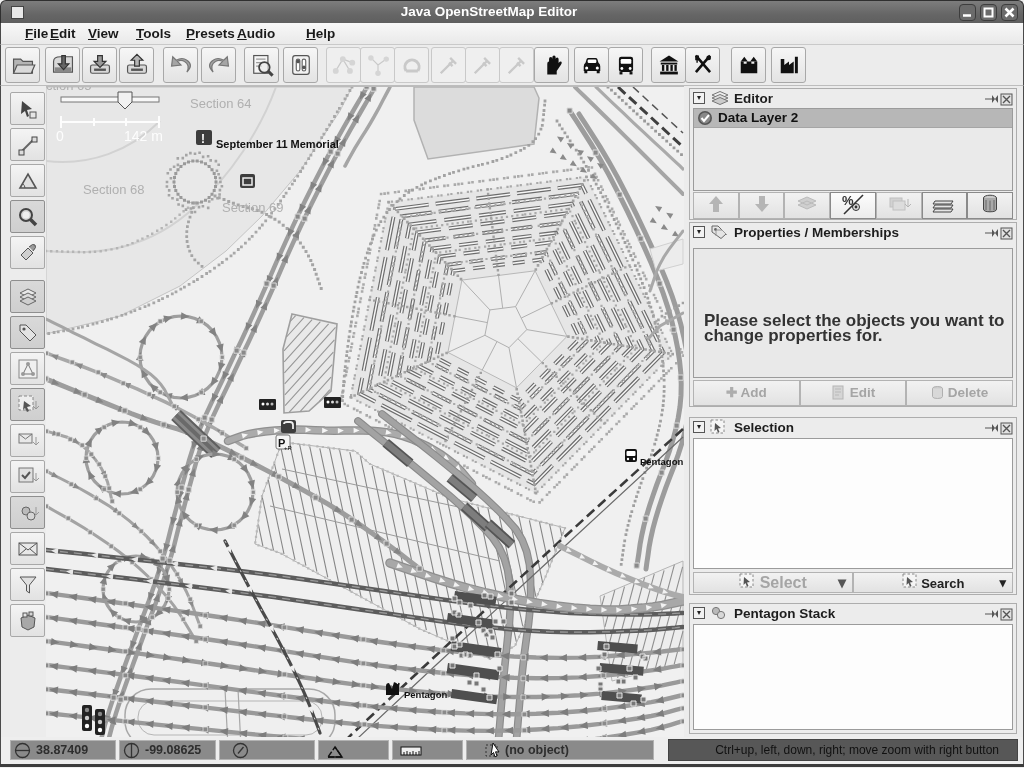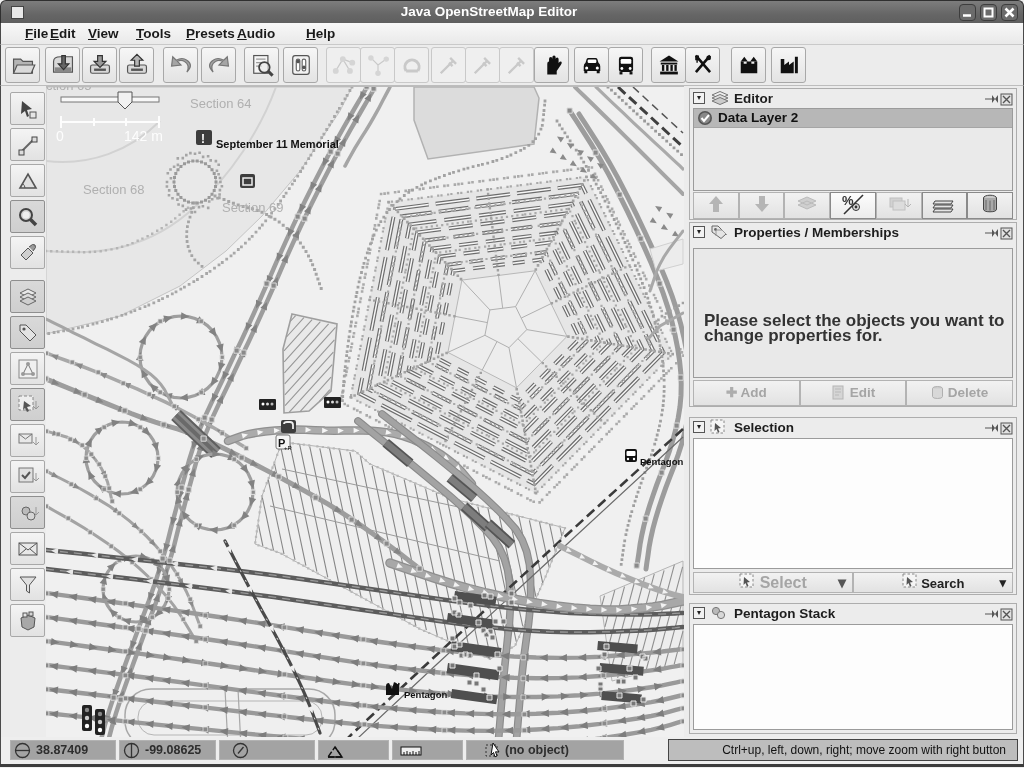--- a/index.html
+++ b/index.html
@@ -32,21 +32,21 @@
 .phead{position:relative;height:18px}
 .phead .col{position:absolute;left:3px;top:3px;width:12px;height:12px;border:1px solid #555;background:#f2f2f2;font-size:8px;line-height:10px;text-align:center;color:#222}
 .phead .ttl{position:absolute;left:44px;top:2px;font-weight:bold;font-size:13.5px;color:#1d1d1d}
 .phead .pins{position:absolute;right:3px;top:3px}
 .pbody{position:absolute;left:3px;right:3px;border:1px solid #9b9b9b;background:#fdfdfd}
 .gbody{background:#e9e9e9}
 .btnrow{position:absolute;left:3px;right:3px;display:flex}
 .pbtn{flex:1;height:100%;border:1px solid #b3b3b3;background:linear-gradient(#f2f2f2,#e2e2e2);color:#a5a5a5;font-weight:bold;font-size:13.5px;text-align:center;position:relative}
 
 #sbar{left:0;top:737px;width:1024px;height:28px;background:#eeeeee;border-left:1px solid #4a4a4a;border-right:1px solid #4a4a4a}
-.sf{position:absolute;top:3px;height:20px;background:#a3a3a3;border:1px solid #b2b2b2;font-size:12.5px;font-weight:bold;color:#2e2e2e}
+.sf{position:absolute;top:3px;height:20px;background:#0ea5e9;border:1px solid #b2b2b2;font-size:12.5px;font-weight:bold;color:#2e2e2e}
 #winbot{left:0;top:764px;width:1024px;height:3px;background:#3c3c3c}
 </style></head>
 <body>
 <div id="title" class="abs">
     <div class="ico"></div>
     <div class="txt">Java OpenStreetMap Editor</div>
 <div class="wbtn" style="left:958px"><svg width="15" height="15" viewBox="0 0 15 15">
         <path d="M3,10.5 h8" stroke="#fff" stroke-width="2.5"></path>
       </svg></div>
 <div class="wbtn" style="left:979px"><svg width="15" height="15" viewBox="0 0 15 15">
@@ -707,21 +707,21 @@
           <path d="M2,13 L16,13 L9,3 Z" fill="none" stroke="#111" stroke-width="1.4" stroke-dasharray="6 2"></path>
           <path d="M2,13 L16,13 L9,3" fill="none" stroke="#111" stroke-width="1.4"></path>
         </svg></span>
     </div>
 <div class="sf" style="left:391px;width:71px">
       <span style="position:absolute;left:7px;top:4px"><svg width="22" height="12" viewBox="0 0 22 12">
           <rect x="1" y="2" width="20" height="8" fill="#eee" stroke="#111"></rect>
           <path d="M4,10 v-3 M7,10 v-4 M10,10 v-3 M13,10 v-4 M16,10 v-3 M19,10 v-4" stroke="#111"></path>
         </svg></span>
     </div>
-<div class="sf" style="left:465px;width:158px">
+<div class="sf" style="left:465px;width:188px">
       <span style="position:absolute;left:18px;top:0px"><svg width="18" height="18" viewBox="0 0 18 18">
           <rect x="1" y="4" width="11" height="11" fill="none" stroke="#333" stroke-dasharray="2 2"></rect>
           <path d="M8,2 L14,11 L10.5,10.8 L12,15 L10,15.8 L8.5,11.5 L6,14 Z" fill="#fff" stroke="#111"></path>
         </svg></span>
       <span style="position:absolute;left:38px;top:2px">(no object)</span>
     </div>
-<div style="position:absolute;left:667px;top:2px;width:350px;height:22px;background:#c4b5fd;border:1px solid #444;font-size:12px;color:#111;line-height:20px;text-align:right;padding-right:11px">Ctrl+up, left, down, right; move zoom with right button</div>
+<div style="position:absolute;left:667px;top:2px;width:350px;height:22px;background:#0369a1;border:1px solid #444;font-size:12px;color:#111;line-height:20px;text-align:right;padding-right:18px">Ctrl+up, left, down, right; move zoom with right button</div>
 </div>
 <div id="winbot" class="abs"></div>
 </body></html>

